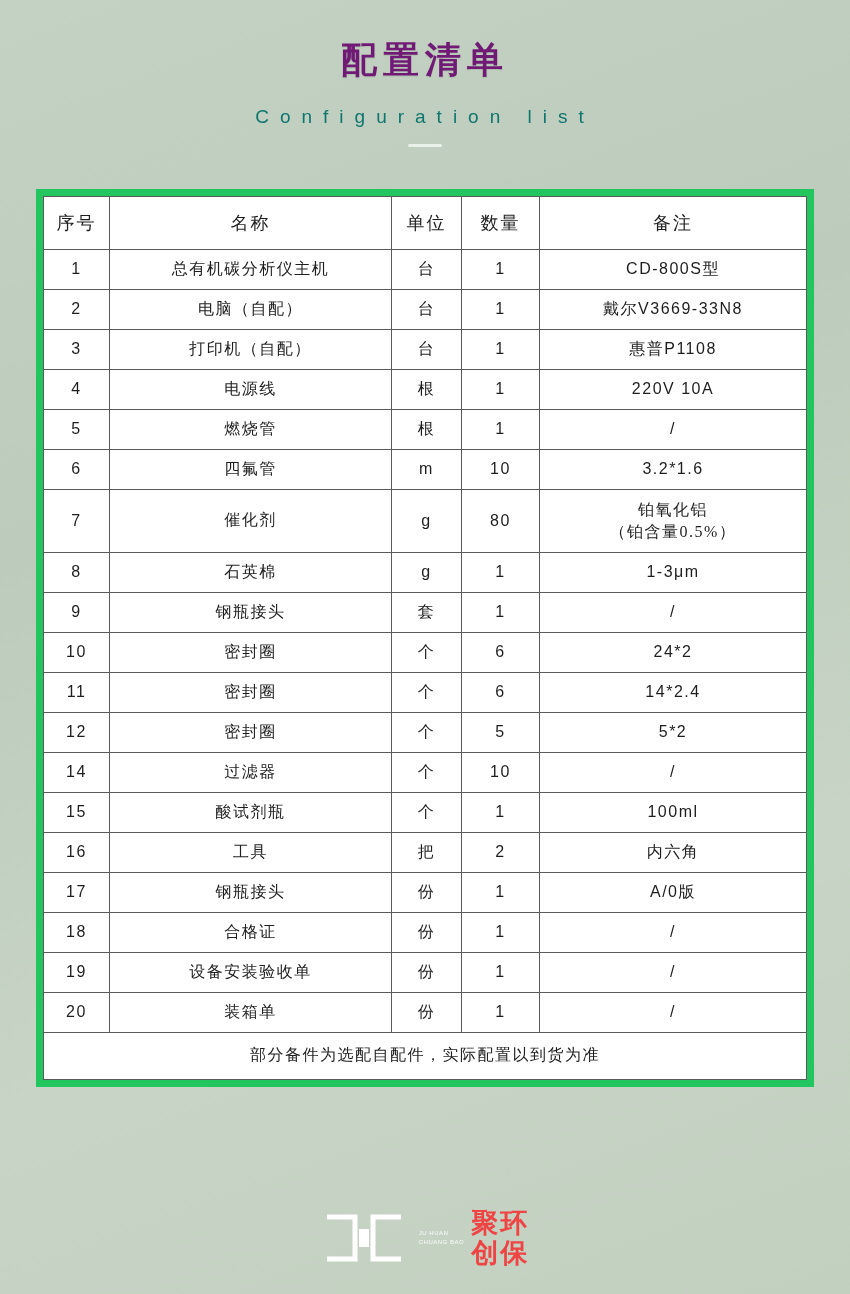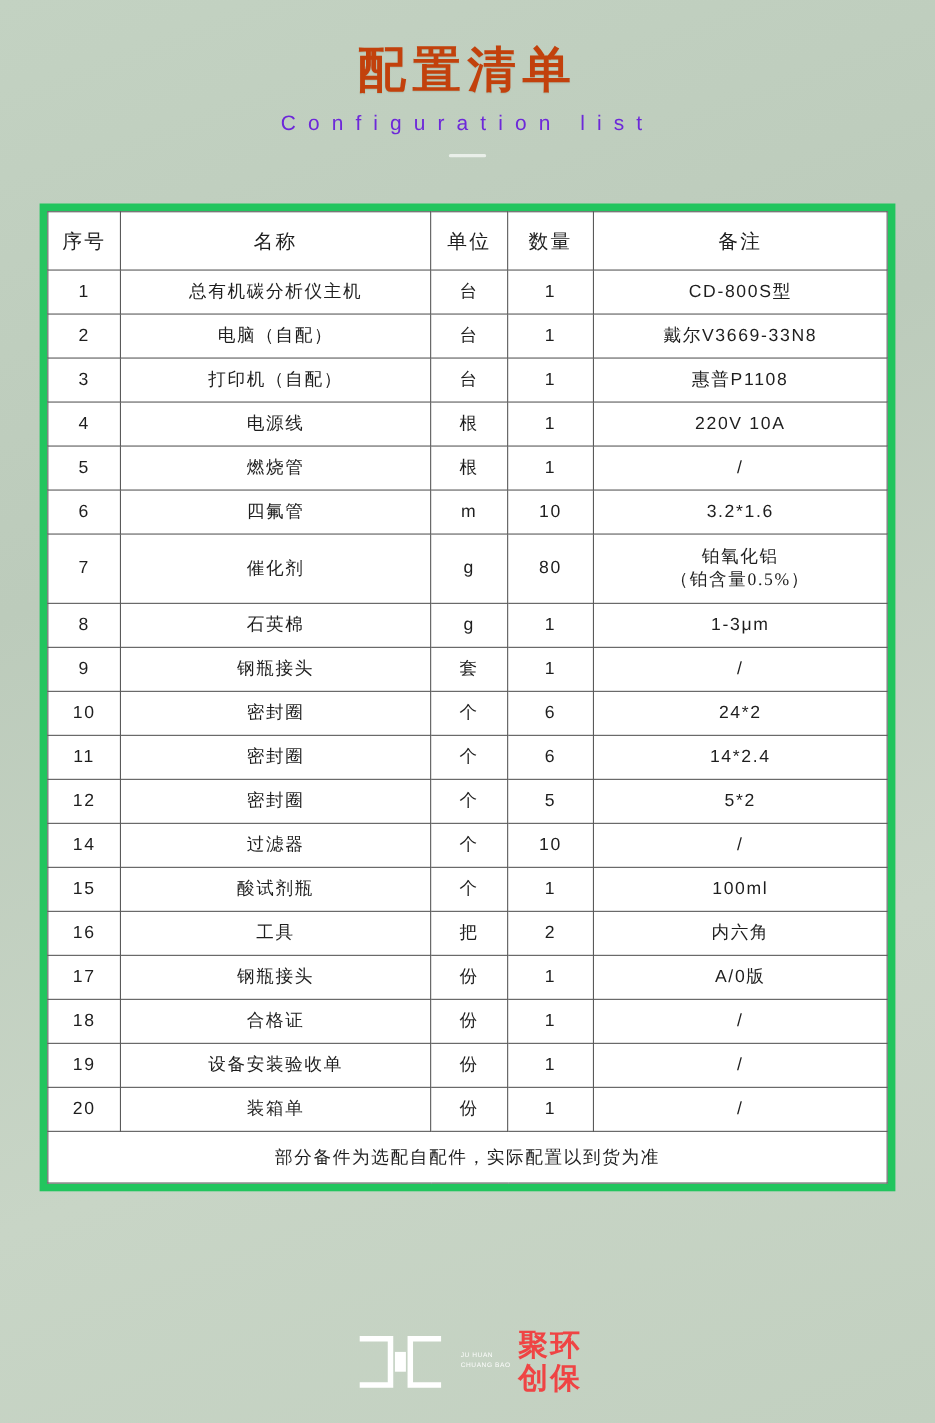--- a/index.html
+++ b/index.html
@@ -20,31 +20,31 @@
     height: 1294px;
     box-sizing: border-box;
     position: relative;
   }
   
   .header {
     padding-top: 40px;
     text-align: center;
   }
   .title-cn {
-    font-size: 44px;
+    font-size: 36px;
     font-weight: bold;
-    color: #c2410c;
+    color: #701a75;
     letter-spacing: 6px;
     line-height: 1.1;
     text-shadow: 0 1px 1px rgba(120,140,120,0.25);
   }
   .title-en {
-    margin-top: 14px;
+    margin-top: 26px;
     font-size: 19px;
-    color: #6d28d9;
+    color: #0f766e;
     letter-spacing: 11px;
     font-weight: normal;
   }
   .title-rule {
     margin: 16px auto 0 auto;
     width: 34px;
     height: 3px;
     background: #e9efe9;
     border-radius: 2px;
   }

